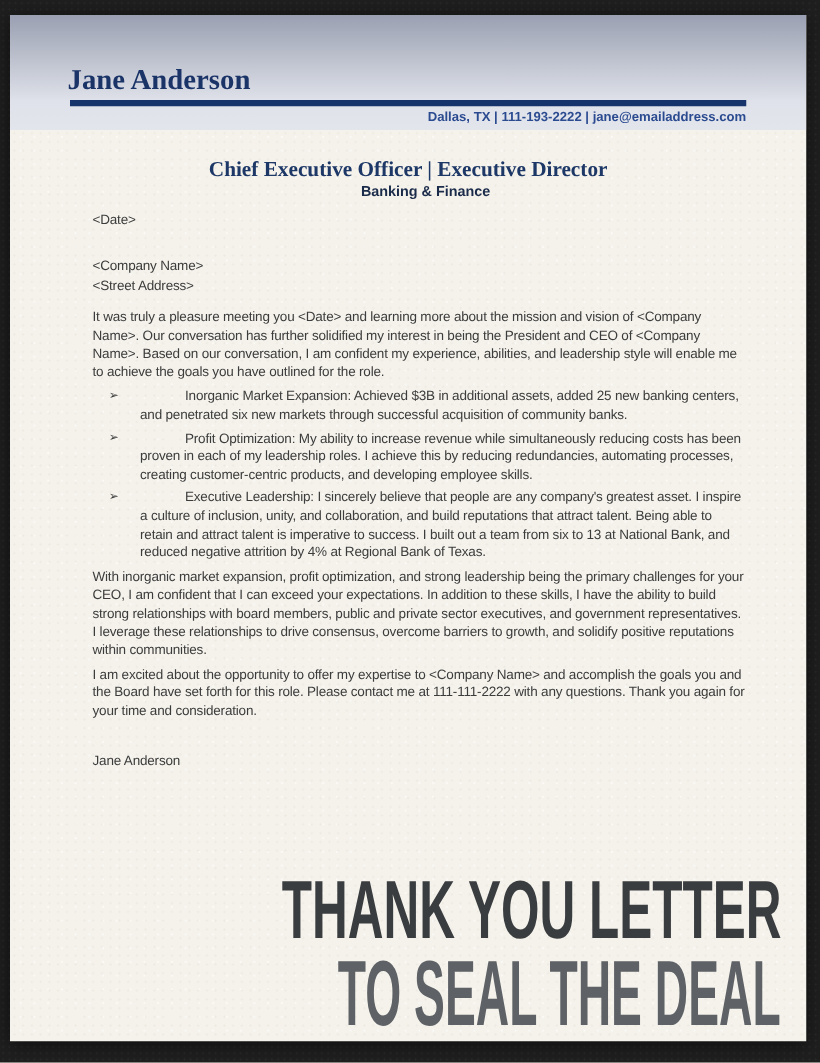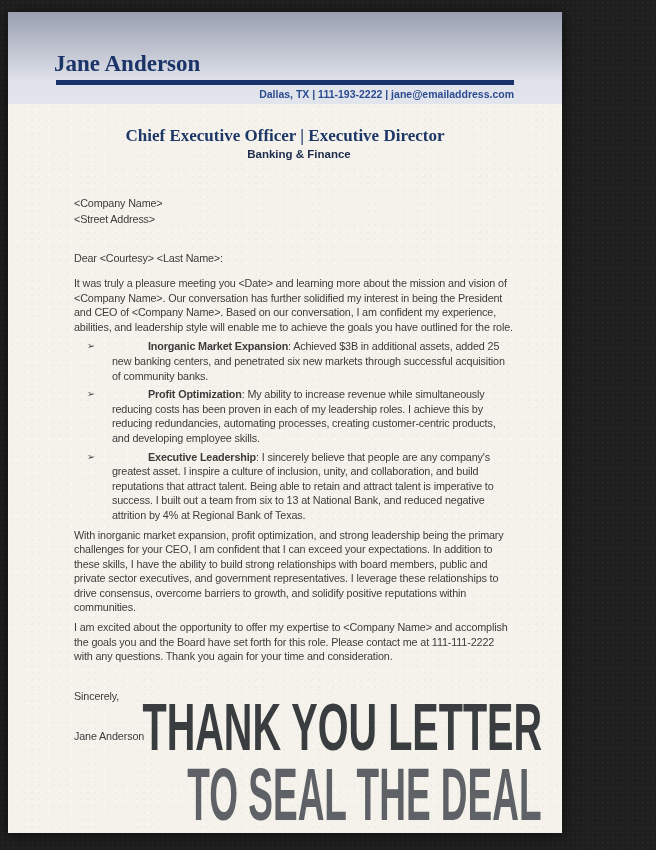--- a/index.html
+++ b/index.html
@@ -5,21 +5,21 @@
   html,body{margin:0;padding:0;}
   body{
     width:656px;height:850px;overflow:hidden;
     background-color:#1f1f1f;
     background-image:radial-gradient(rgba(255,255,255,0.035) 1px, transparent 1px);
     background-size:5px 5px;
     font-family:"Liberation Sans", sans-serif;
     position:relative;
   }
   .paper{
-    position:absolute;left:8px;top:12px;width:554px;height:821px;
+    position:absolute;left:8px;top:12px;width:637px;height:821px;
     background-color:#f4f2eb;
     background-image:
       radial-gradient(rgba(120,110,90,0.05) 1px, transparent 1px),
       radial-gradient(rgba(255,255,255,0.5) 1px, transparent 1px);
     background-size:7px 7px, 11px 11px;
     background-position:0 0, 3px 4px;
     box-shadow:0 2px 14px rgba(0,0,0,0.6);
     overflow:hidden;
   }
   
@@ -49,34 +49,34 @@
     font-family:Liberation Sans, sans-serif;font-weight:bold;
     font-size:11.5px;line-height:15px;margin-top:1px;color:#1b2b4a;margin-left:28px;
   }
   
   .letter-body{
     margin:0 48px 0 66px;
     font-size:10.8px;letter-spacing:-0.15px;line-height:14.6px;
     color:#3c3c3c;
   }
   .lb-date{margin-top:7px;line-height:15px;}
-  .lb-address{margin-top:34px;line-height:15.5px;}
+  .lb-address{margin-top:22px;line-height:15.5px;}
   .lb-salutation{margin-top:24px;line-height:15px;}
   .para{margin:0;}
   .para.first{margin-top:10px;}
   .para.mid{margin-top:5px;}
   .bullets{margin-top:5px;}
   .bullet{display:flex;margin-top:4px;}
   .bullet-marker{
     flex:0 0 25px;margin-left:13px;
     font-family:"DejaVu Sans", sans-serif;
     font-size:9.5px;line-height:14.6px;color:#3c3c3c;
   }
   .bullet-text{flex:1;}
-  .bullet-text b{font-weight:bold;padding-left:36px;}
+  .bullet-text b{font-weight:normal;padding-left:36px;}
   .lb-closing{margin-top:25px;}
   .lb-signature{margin-top:26px;}
   
   .watermark{
     position:absolute;right:20px;bottom:10px;
     display:flex;flex-direction:column;align-items:flex-end;
     pointer-events:none;
   }
   .wm-line{font-weight:bold;white-space:nowrap;}
   .wm1{
@@ -98,27 +98,27 @@
     <div class="lh-rule"></div>
     <div class="lh-contact">Dallas, TX | 111-193-2222 | jane@emailaddress.com</div>
   </header>
 
   <div class="title-block">
     <div class="job-title">Chief Executive Officer | Executive Director</div>
     <div class="job-subtitle">Banking &amp; Finance</div>
   </div>
 
   <div class="letter-body">
+    <div class="lb-date">&lt;Date&gt;</div>
 
     <div class="lb-address">
       <div>&lt;Company Name&gt;</div>
       <div>&lt;Street Address&gt;</div>
     </div>
 
-    <div class="lb-salutation">Dear &lt;Courtesy&gt; &lt;Last Name&gt;:</div>
 
     <p class="para first">It was truly a pleasure meeting you &lt;Date&gt; and learning more about the mission and vision of &lt;Company Name&gt;. Our conversation has further solidified my interest in being the President and CEO of &lt;Company Name&gt;. Based on our conversation, I am confident my experience, abilities, and leadership style will enable me to achieve the goals you have outlined for the role.</p>
 
     <div class="bullets">
       <div class="bullet">
         <span class="bullet-marker">➢</span>
         <span class="bullet-text"><b>Inorganic Market Expansion</b><span>: Achieved $3B in additional assets, added 25 new banking centers, and penetrated six new markets through successful acquisition of community banks.</span></span>
       </div>
       <div class="bullet">
         <span class="bullet-marker">➢</span>
@@ -126,21 +126,20 @@
       </div>
       <div class="bullet">
         <span class="bullet-marker">➢</span>
         <span class="bullet-text"><b>Executive Leadership</b><span>: I sincerely believe that people are any company's greatest asset. I inspire a culture of inclusion, unity, and collaboration, and build reputations that attract talent. Being able to retain and attract talent is imperative to success. I built out a team from six to 13 at National Bank, and reduced negative attrition by 4% at Regional Bank of Texas.</span></span>
       </div>
     </div>
 
     <p class="para mid">With inorganic market expansion, profit optimization, and strong leadership being the primary challenges for your CEO, I am confident that I can exceed your expectations. In addition to these skills, I have the ability to build strong relationships with board members, public and private sector executives, and government representatives. I leverage these relationships to drive consensus, overcome barriers to growth, and solidify positive reputations within communities.</p>
     <p class="para mid">I am excited about the opportunity to offer my expertise to &lt;Company Name&gt; and accomplish the goals you and the Board have set forth for this role. Please contact me at 111-111-2222 with any questions. Thank you again for your time and consideration.</p>
 
-    <div class="lb-closing">Sincerely,</div>
     <div class="lb-signature">Jane Anderson</div>
   </div>
 
   <div class="watermark">
     <div class="wm-line wm1">THANK YOU LETTER</div>
     <div class="wm-line wm2">TO SEAL THE DEAL</div>
   </div>
 
 </div>
 

